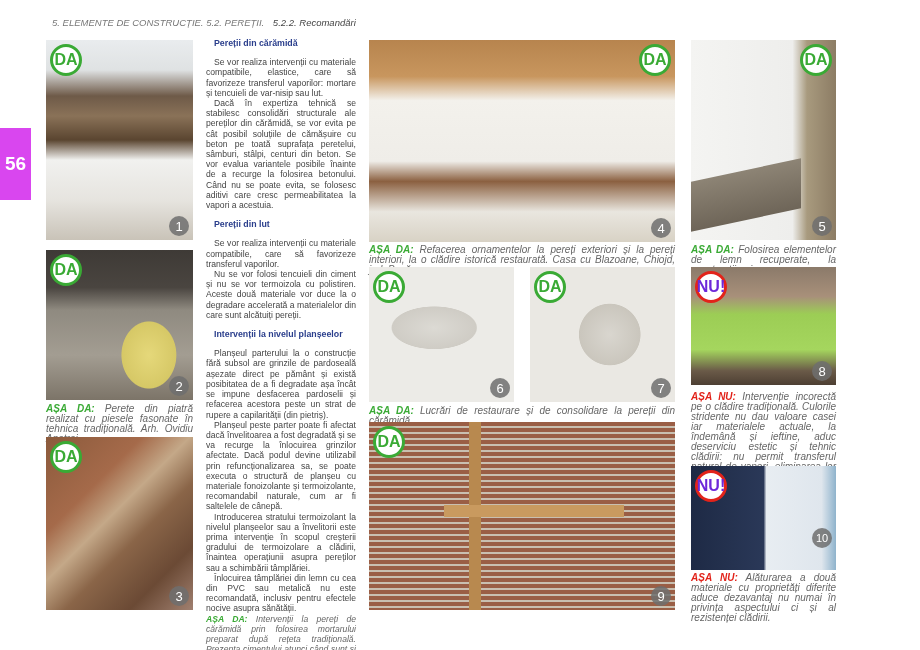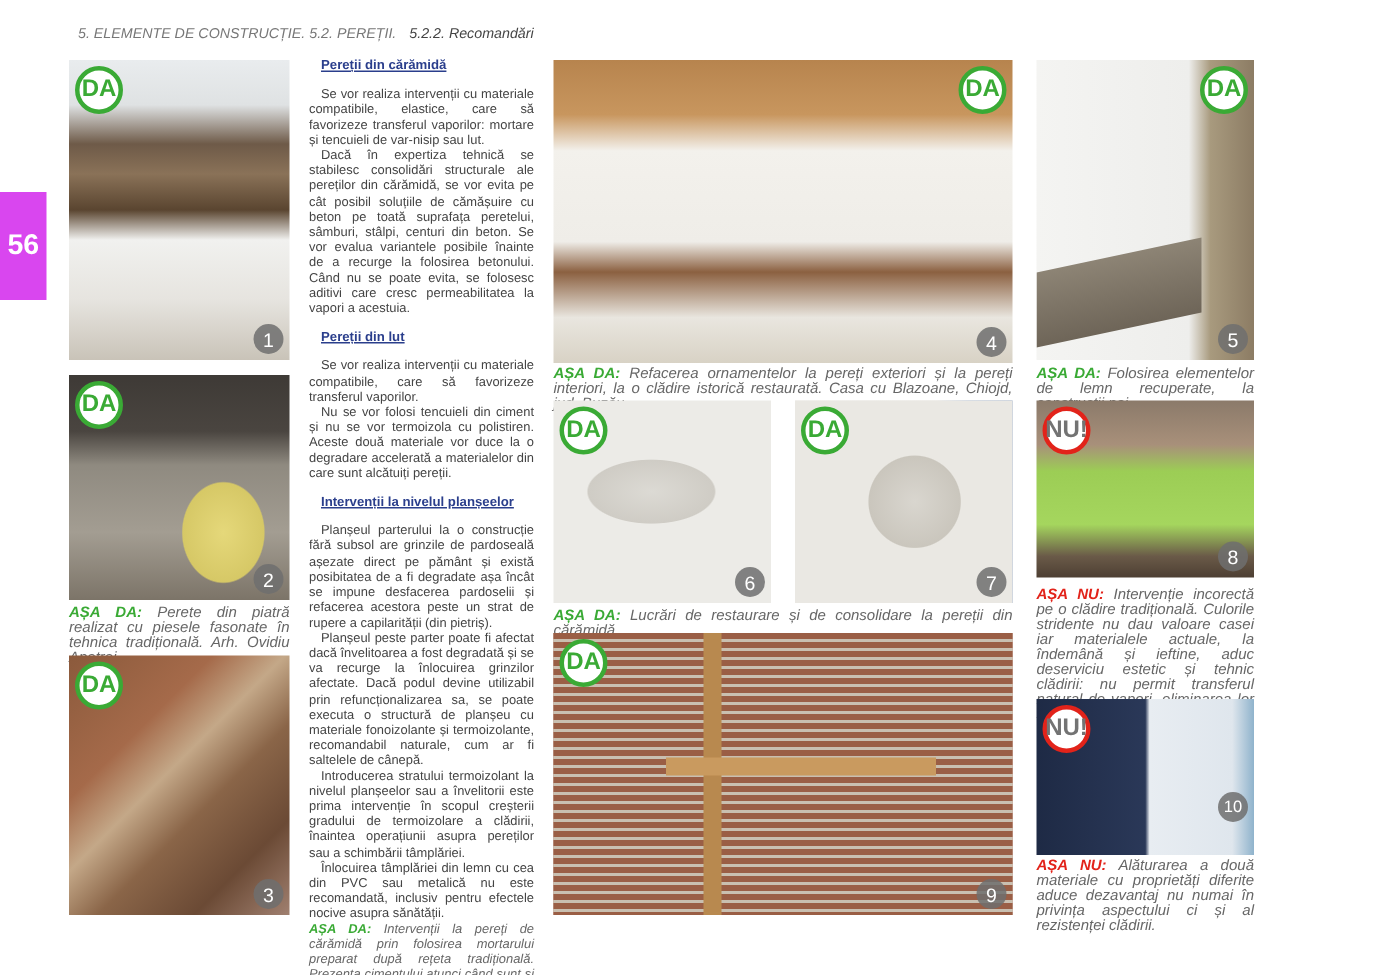--- a/index.html
+++ b/index.html
@@ -6,29 +6,29 @@
   html, body { width: 920px; height: 650px; background: #ffffff; overflow: hidden; }
   body { position: relative; font-family: "Liberation Sans", sans-serif; color: #555; }
 
   .header { position: absolute; left: 52px; top: 17px; font-size: 9.5px; font-style: italic; color: #777; white-space: nowrap; }
   .header .sub { color: #444; margin-left: 6px; }
 
   .page-tab { position: absolute; left: 0; top: 128px; width: 31px; height: 72px; background: #d946ef; color: #fff; font-weight: bold; font-size: 19px; display: flex; align-items: center; justify-content: center; }
 
   .photo { position: absolute; overflow: hidden; }
   .badge { position: absolute; width: 32px; height: 32px; border-radius: 50%; background: #fff; border: 3px solid #3aaa35; color: #3aaa35; font-weight: bold; font-size: 16px; display: flex; align-items: center; justify-content: center; }
-  .badge.nu { border-color: #e2231a; color: #737373; }
+  .badge.nu { border-color: #e2231a; color: #6d28d9; }
   .num { position: absolute; width: 20px; height: 20px; border-radius: 50%; background: rgba(110,110,110,0.85); color: #fff; font-size: 13px; display: flex; align-items: center; justify-content: center; }
 
   .caption { position: absolute; font-size: 10px; line-height: 10px; font-style: italic; color: #666; text-align: justify; }
   .caption .lead-da { color: #3aaa35; font-weight: bold; }
   .caption .lead-nu { color: #e2231a; font-weight: bold; }
 
   .textcol { position: absolute; left: 206px; top: 38px; width: 150px; font-size: 8.6px; line-height: 10.2px; color: #444; text-align: justify; }
-  .textcol h3 { font-size: 8.8px; color: #2a3e8c; font-weight: bold; margin: 0 0 9px 8px; text-decoration: underline; }
+  .textcol h3 { font-size: 8.8px; color: #2a3e8c; font-weight: bold; margin: 0 0 9px 8px; }
   .textcol p { text-indent: 8px; }
   .textcol .gap { height: 9px; }
   .textcol .final { font-style: italic; color: #666; text-indent: 0; }
   .textcol .final .lead-da { color: #3aaa35; font-weight: bold; }
 
   
   .p1 { left: 46px; top: 40px; width: 147px; height: 200px; background: linear-gradient(180deg,#e9ecee 0%,#dfe2e3 15%,#6e5a48 28%,#8a7258 38%,#5a4530 50%,#f1f1ef 60%,#e6e4df 80%,#c9c3b8 100%); }
   .p2 { left: 46px; top: 250px; width: 147px; height: 150px; background: radial-gradient(ellipse 45px 55px at 70% 70%, #e5d87a 0%, #d6c866 60%, transparent 62%), linear-gradient(180deg,#3e3a36 0%,#4a4540 25%,#8f8a80 40%,#a39d92 70%,#7c7468 100%); }
   .p3 { left: 46px; top: 437px; width: 147px; height: 173px; background: linear-gradient(135deg,#8b5a3c 0%,#a56a4a 30%,#c4a888 45%,#8a6548 60%,#6b4a35 80%,#a08070 100%); }
   .p4 { left: 369px; top: 40px; width: 306px; height: 202px; background: linear-gradient(180deg,#b7844e 0%,#c8965e 18%,#f3f1ec 30%,#efede8 60%,#8b6040 70%,#e9e6df 85%,#d8d2c5 100%); }

